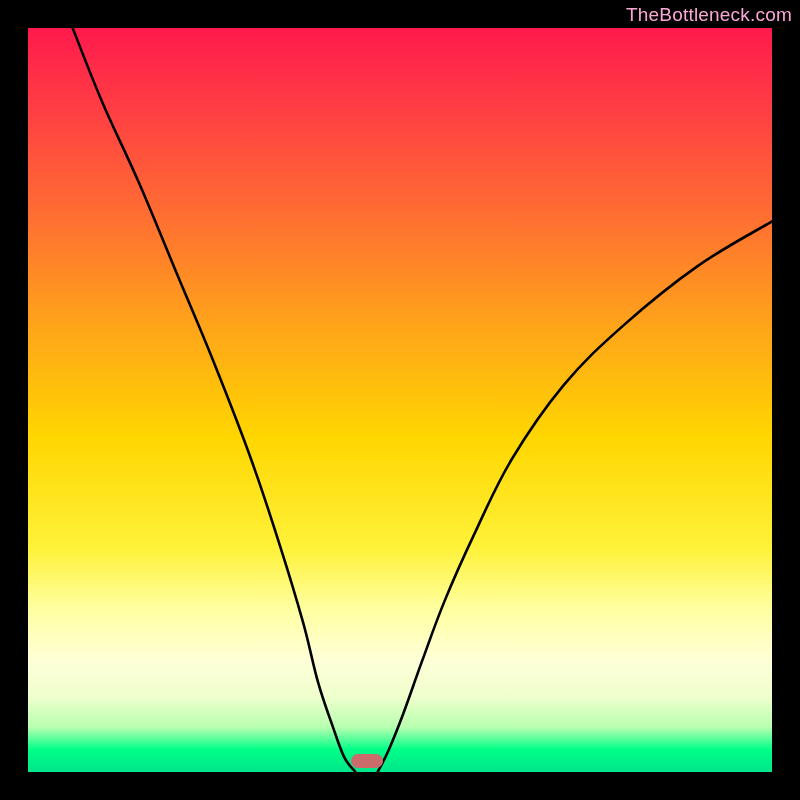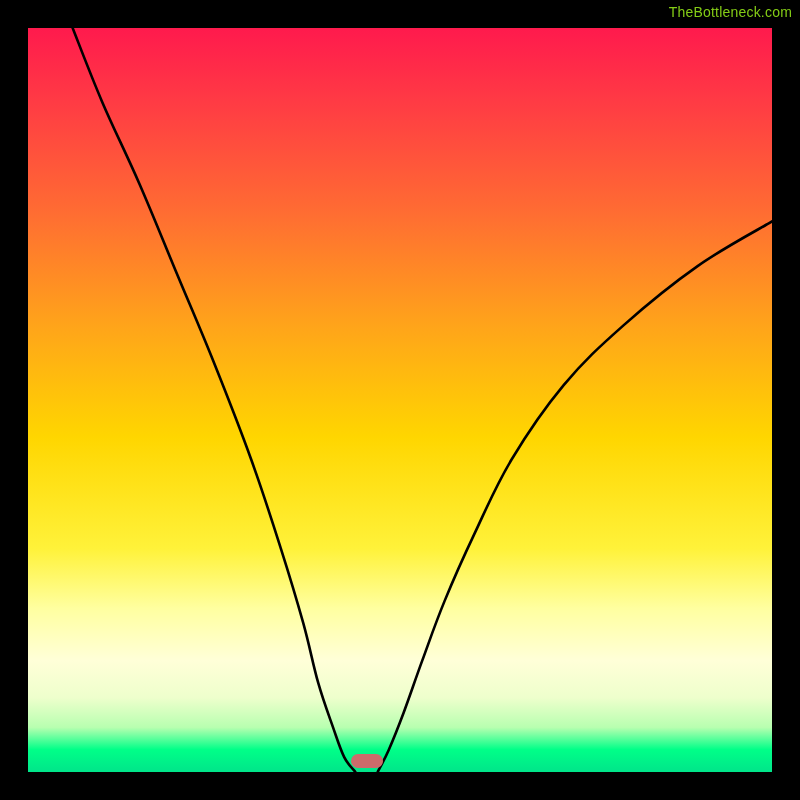--- a/index.html
+++ b/index.html
@@ -30,22 +30,22 @@
       #eeffcc 90%,
       #b8ffb0 94%,
       #00ff88 97%,
       #00e58a 100%
     );
   }
   .watermark {
     position: absolute;
     top: 4px;
     right: 8px;
-    color: #84cc16;
-    font-size: 14px;
+    color: #f9a8d4;
+    font-size: 19px;
     font-weight: 400;
     letter-spacing: 0.2px;
     user-select: none;
   }
   svg.curve {
     position: absolute;
     left: 0;
     top: 0;
     width: 744px;
     height: 744px;

